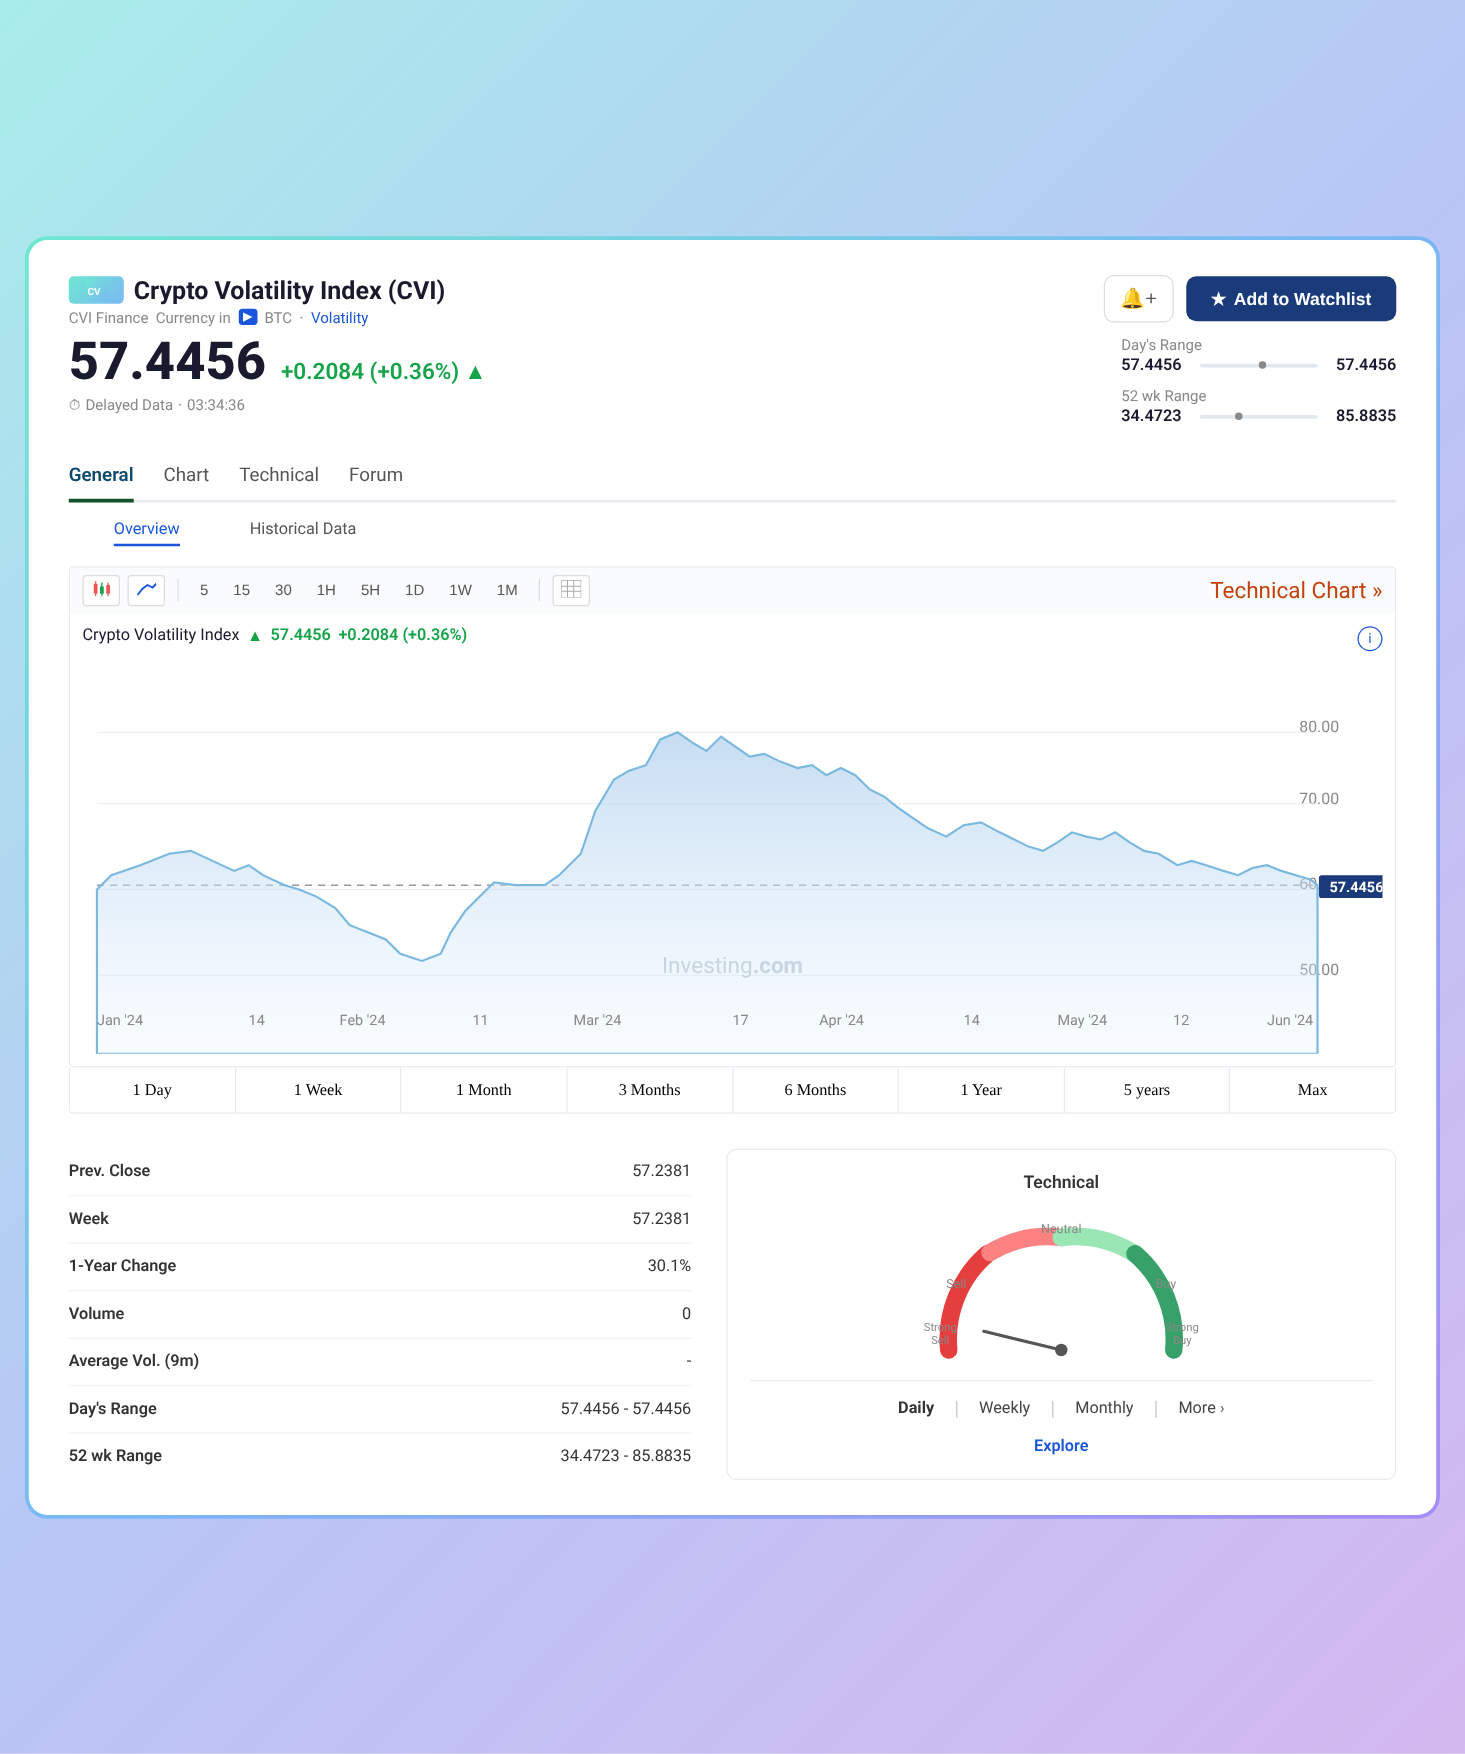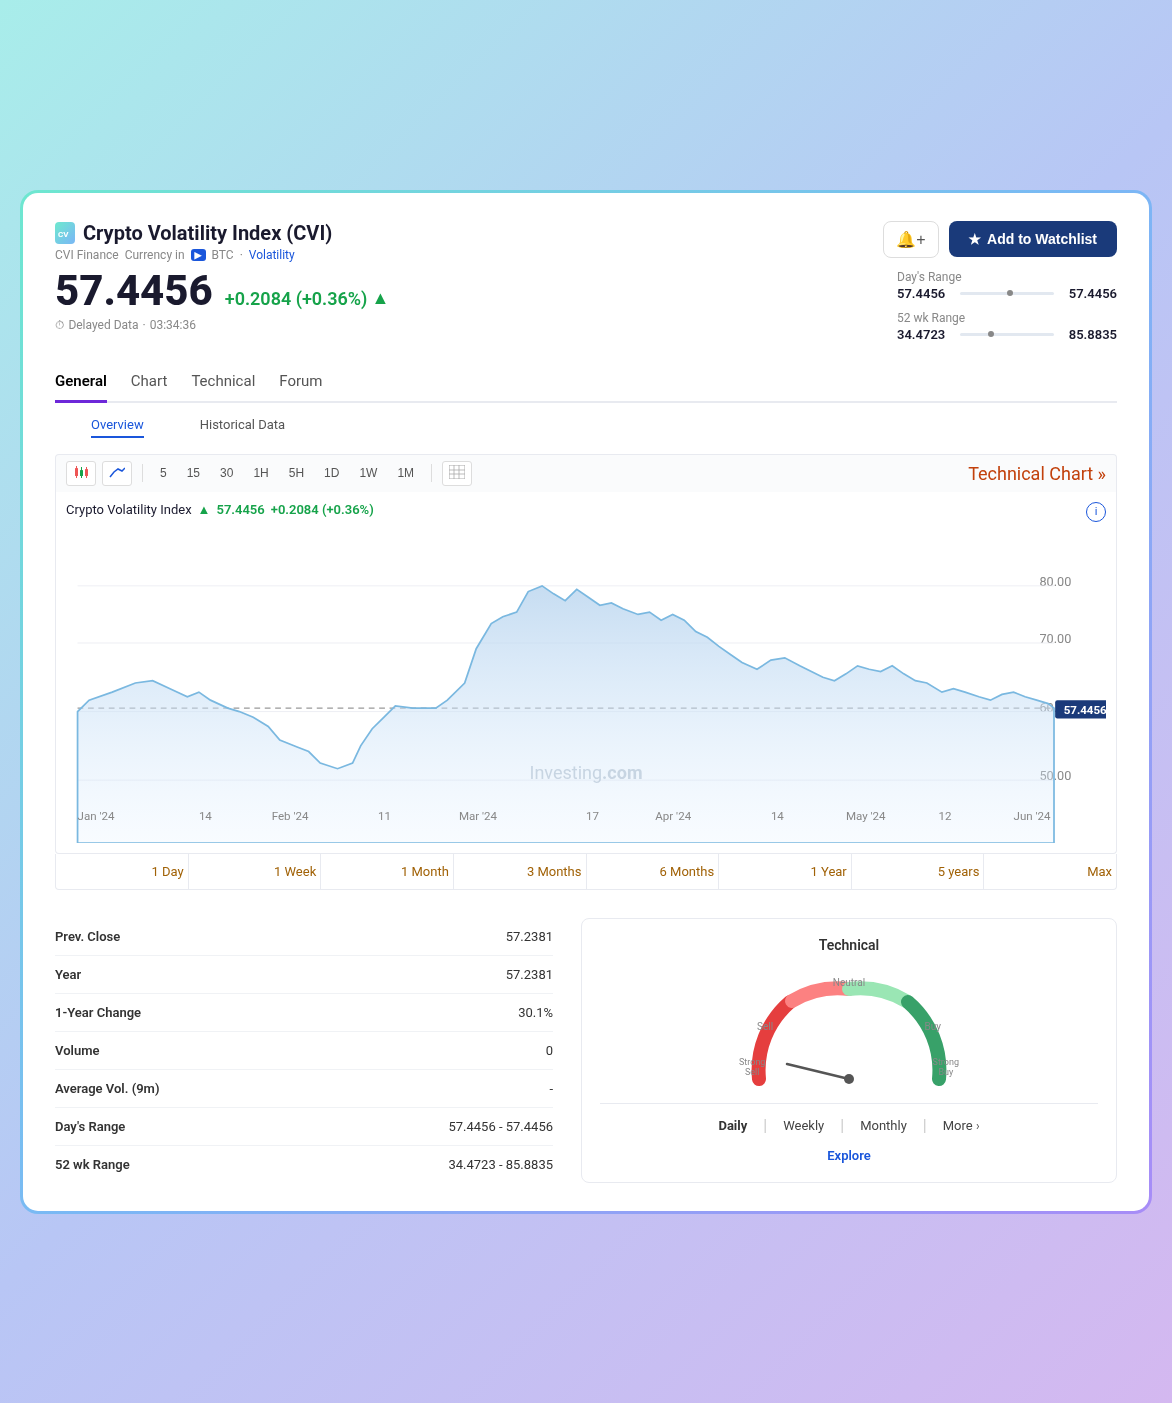--- a/index.html
+++ b/index.html
@@ -32,21 +32,21 @@
       justify-content: space-between;
       margin-bottom: 8px;
     }
     .title-section {}
     .title-line {
       display: flex;
       align-items: center;
       gap: 8px;
     }
     .title-icon {
-      width: 20px;
+      width: 44px;
       height: 22px;
       background: linear-gradient(135deg, #6ee7d0, #7ab8f5);
       border-radius: 4px;
       display: flex;
       align-items: center;
       justify-content: center;
       font-size: 11px;
     }
     .page-title {
       font-size: 20px;
@@ -175,22 +175,22 @@
     }
     .tab {
       font-size: 15px;
       padding: 8px 0 10px;
       color: #555;
       cursor: pointer;
       border-bottom: 3px solid transparent;
       margin-bottom: -2px;
     }
     .tab.active {
-      color: #000000;
-      border-bottom: 3px solid #6d28d9;
+      color: #0c4a6e;
+      border-bottom: 3px solid #14532d;
       font-weight: 600;
     }
     .subtabs-row {
       display: flex;
       gap: 20px;
       margin-bottom: 16px;
     }
     .subtab {
       font-size: 13px;
       color: #1a56db;
@@ -310,26 +310,27 @@
 
     
     .time-range-row {
       display: flex;
       border: 1px solid #e8eaf0;
       border-top: none;
       border-radius: 0 0 4px 4px;
     }
     .time-btn {
       flex: 1;
-      text-align: right;
+      text-align: center;
       padding: 10px 4px;
       font-size: 13px;
-      color: #a16207;
+      color: #000000;
       cursor: pointer;
       border-right: 1px solid #e8eaf0;
+      font-family: Liberation Serif, serif;
     }
     .time-btn:last-child { border-right: none; }
 
     
     .stats-section {
       display: flex;
       gap: 28px;
       margin-top: 28px;
     }
     .stats-left {
@@ -697,21 +698,21 @@
     </div>
 
     <div class="stats-section">
 
       <div class="stats-left">
         <div class="stat-row">
           <span class="stat-label">Prev. Close</span>
           <span class="stat-value">57.2381</span>
         </div>
         <div class="stat-row">
-          <span class="stat-label">Year</span>
+          <span class="stat-label">Week</span>
           <span class="stat-value">57.2381</span>
         </div>
         <div class="stat-row">
           <span class="stat-label">1-Year Change</span>
           <span class="stat-value">30.1%</span>
         </div>
         <div class="stat-row">
           <span class="stat-label">Volume</span>
           <span class="stat-value">0</span>
         </div>

